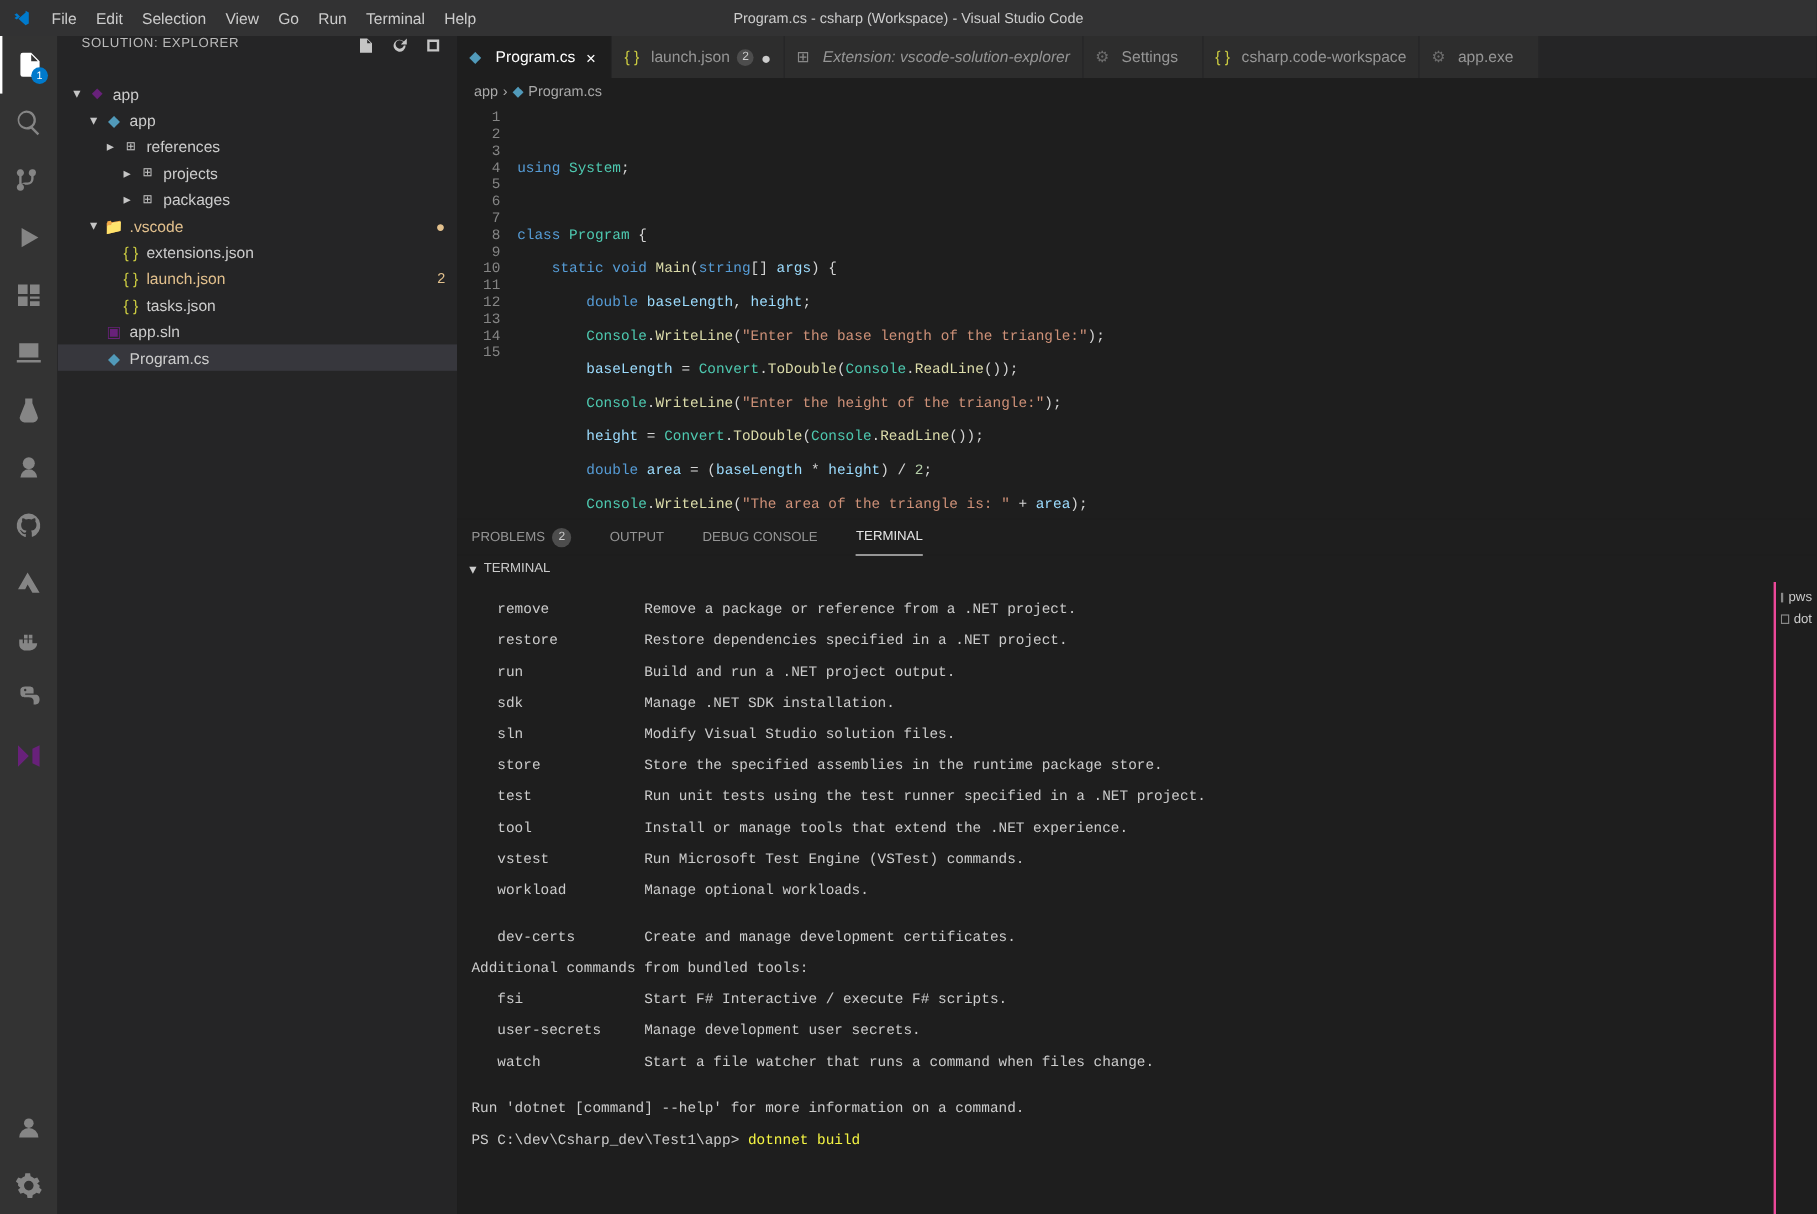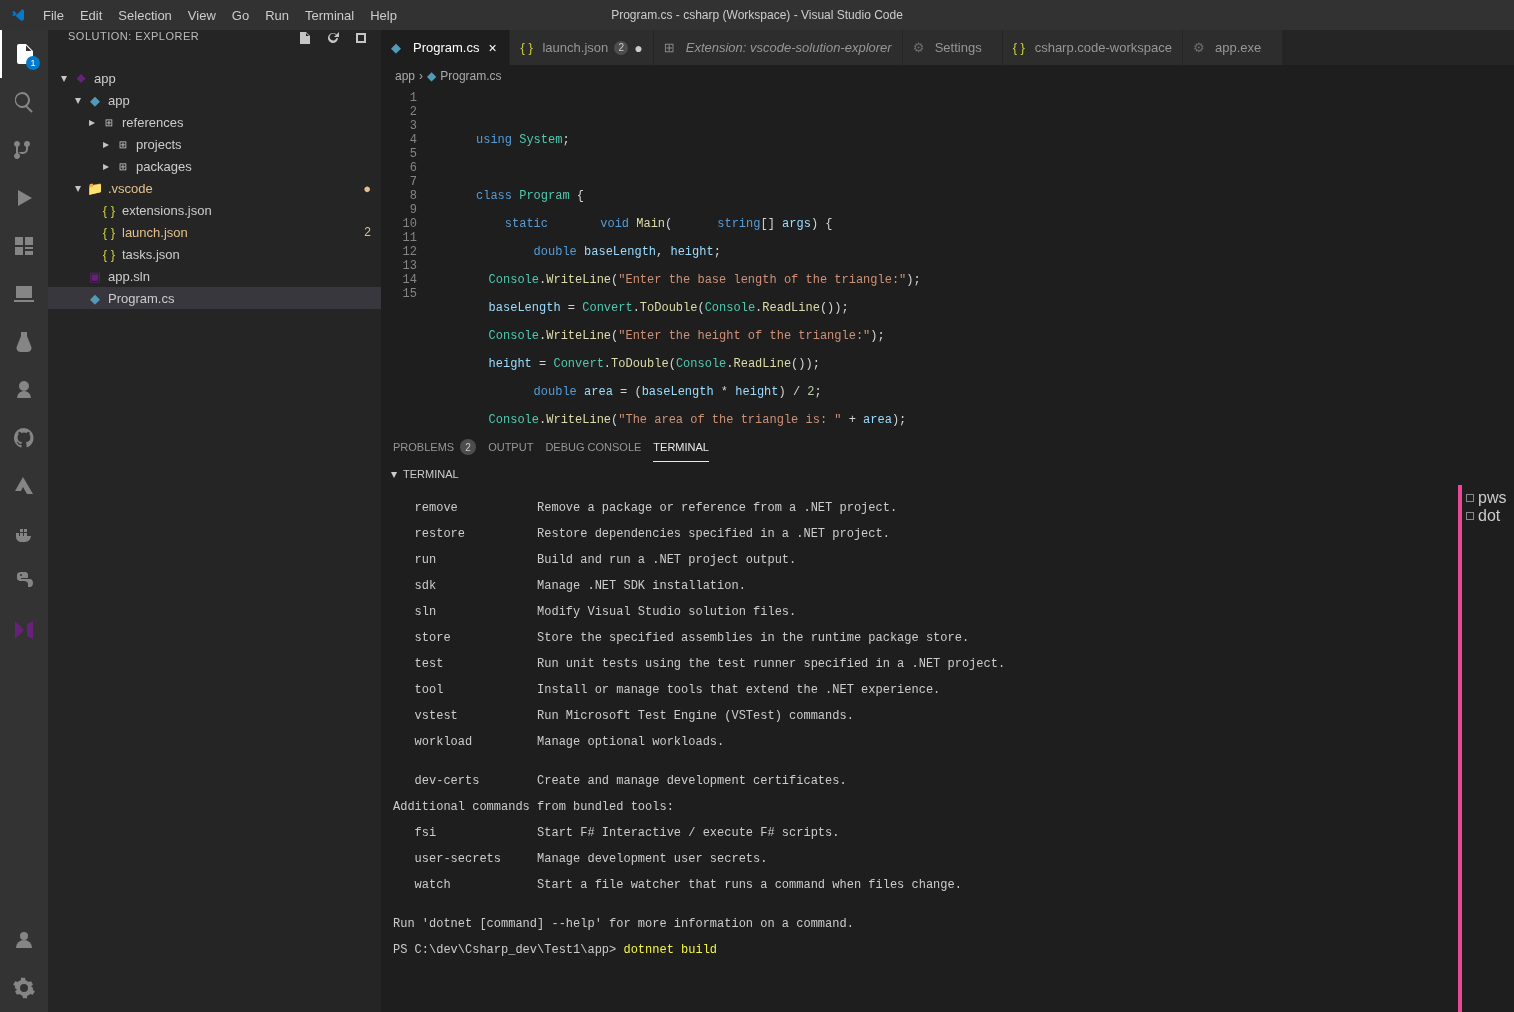--- a/index.html
+++ b/index.html
@@ -53,46 +53,46 @@
 .breadcrumbs { height: 22px; display: flex; align-items: center; padding: 0 14px; color: #a9a9a9; font-size: 12px; gap: 4px; }
 .breadcrumbs .sep { color: #a9a9a9; }
 
 .code-area { flex: 1; display: flex; font-family: Consolas, "Courier New", monospace; font-size: 12px; line-height: 14px; overflow: hidden; }
 .gutter { width: 50px; text-align: right; color: #858585; padding: 4px 14px 0 0; user-select: none; }
 .gutter .ln { height: 14px; }
 .code { flex: 1; padding: 4px 0 0 0; white-space: pre; color: #d4d4d4; }
 .code .line { height: 14px; }
 
 
-.kw { color: #569cd6; margin-left: 45px; }
+.kw { color: #569cd6; }
 .type { color: #4ec9b0; }
 .fn { color: #dcdcaa; }
 .var { color: #9cdcfe; }
 .str { color: #ce9178; }
 .num { color: #b5cea8; }
 .punc { color: #d4d4d4; }
 .op { color: #d4d4d4; }
 
 
 .panel { height: 580px; border-top: 1px solid #1e1e1e; display: flex; flex-direction: column; background: #1e1e1e; }
-.panel-tabs { height: 30px; display: flex; align-items: flex-end; padding: 0 12px; gap: 12px; border-bottom: 1px solid #1e1e1e; }
+.panel-tabs { height: 30px; display: flex; align-items: center; padding: 0 12px; gap: 32px; border-bottom: 1px solid #1e1e1e; }
 .ptab { color: #969696; font-size: 11px; display: flex; align-items: center; gap: 6px; height: 30px; }
 .ptab.active { color: #e7e7e7; border-bottom: 1px solid #e7e7e7; }
 .ptab .cnt { background: #4d4d4d; color: #ccc; border-radius: 10px; font-size: 10px; min-width: 16px; height: 16px; display: flex; align-items: center; justify-content: center; padding: 0 4px; }
 
 .panel-subhead { height: 22px; display: flex; align-items: center; padding: 0 10px; color: #cccccc; font-size: 11px; gap: 6px; }
 .panel-subhead .chev { font-size: 12px; }
 
 .panel-body { flex: 1; display: flex; overflow: hidden; }
 .terminal { flex: 1; font-family: Consolas, "Courier New", monospace; font-size: 12px; line-height: 13px; padding: 4px 12px; overflow: auto; white-space: pre; color: #cccccc; }
 .terminal .err { color: #f14c4c; }
 .terminal .prompt { color: #cccccc; }
 .terminal .cmd { color: #f5f543; }
 
-.terminal-side { width: 56px; border-left: 4px solid #ec4899; padding: 4px 4px; font-size: 16px; color: #ccc; }
+.terminal-side { width: 36px; border-left: 2px solid #ec4899; padding: 4px 4px; font-size: 11px; color: #ccc; }
 .terminal-side .row { display: flex; align-items: center; gap: 4px; height: 18px; white-space: nowrap; overflow: hidden; }
 .terminal-side .sq { width: 8px; height: 8px; border: 1px solid #888; }
 
 svg { fill: currentColor; }
 
 
 .i-cs { color: #519aba; }
 .i-json { color: #cbcb41; }
 .i-folder { color: #dcb67a; }
 .i-vs { color: #68217a; }

